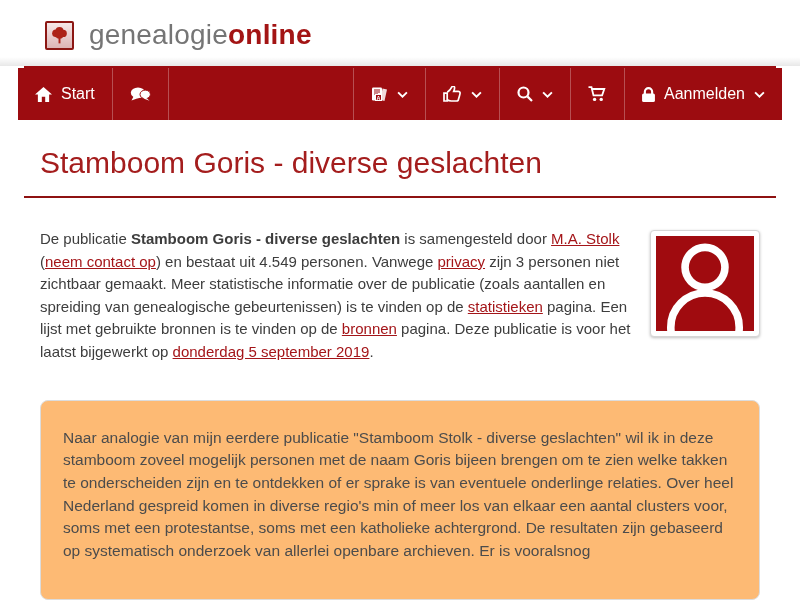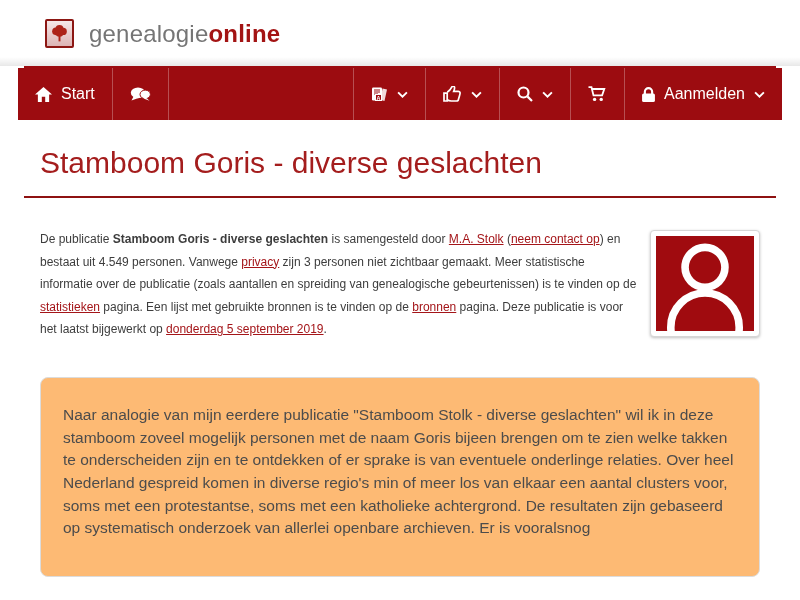--- a/index.html
+++ b/index.html
@@ -8,41 +8,41 @@
 
   
   .header { position:relative; height:66px; background:#fff; }
   .header::after { content:""; position:absolute; left:0; right:0; bottom:0; height:9px;
                    background:linear-gradient(rgba(0,0,0,0), rgba(0,0,0,0.09)); }
   .brand { display:inline-flex; align-items:center; gap:15px; margin:19px 0 0 45px;
            text-decoration:none; }
   .logo-box { width:29px; height:29px; border:2px solid #8c1713; border-radius:2px;
               background:linear-gradient(#f6e7e7,#ddb5b5); display:flex;
               align-items:center; justify-content:center; }
-  .brand-text { font-size:24px; color:#757575; letter-spacing:.2px; }
+  .brand-text { font-size:28px; color:#757575; letter-spacing:.2px; }
   .brand-text b { color:#a31414; font-weight:bold; }
 
   .red-hairline { height:2px; background:#9c0c10; margin:0 24px; }
 
   
   .nav { margin:0 18px; height:52px; background:#9c0c10; display:flex; align-items:stretch;
          color:#fff; font-size:16px; }
   .nav-item { display:flex; align-items:center; gap:9px; padding:0 17px; cursor:pointer;
               white-space:nowrap; }
   .grp-left .nav-item { border-right:1px solid rgba(255,255,255,.28); }
   .grp-right .nav-item { border-left:1px solid rgba(255,255,255,.28); }
   .grp-left, .grp-right { display:flex; align-items:stretch; }
   .nav-spacer { flex:1; }
   .nav svg { display:block; }
 
   
   h1 { margin:26px 40px 0; font-size:30px; line-height:34px; font-weight:400; color:#a41d1d; }
   .title-rule { margin:16px 24px 0; height:2px; background:#8e1111; }
 
-  .intro { margin:30px 40px 0; font-size:12px; line-height:22.6px; color:#3d3d3d; }
+  .intro { margin:30px 40px 0; font-size:15px; line-height:22.6px; color:#3d3d3d; }
   .intro a { color:#a41519; text-decoration:underline; }
   .intro b { font-weight:bold; color:#3d3d3d; }
 
   .avatar-card { float:right; width:110px; height:107px; padding:5px; margin:2px 0 8px 12px;
                  background:#fff; border:1px solid #d6d6d6; border-radius:4px;
                  box-shadow:0 1px 3px rgba(0,0,0,.25); cursor:pointer; }
   .avatar { width:100%; height:100%; background:#a00b0f; overflow:hidden; }
 
   .desc-box { clear:both; margin:36px 40px 0; padding:26px 22px; background:#fdba74;
               border:1px solid #dcdcdc; border-radius:8px; font-size:15.5px;

